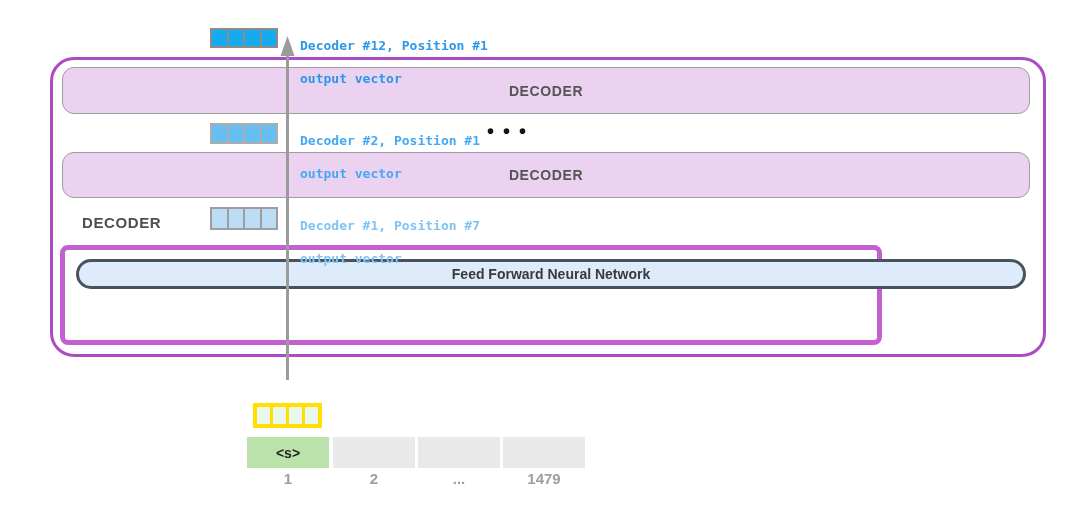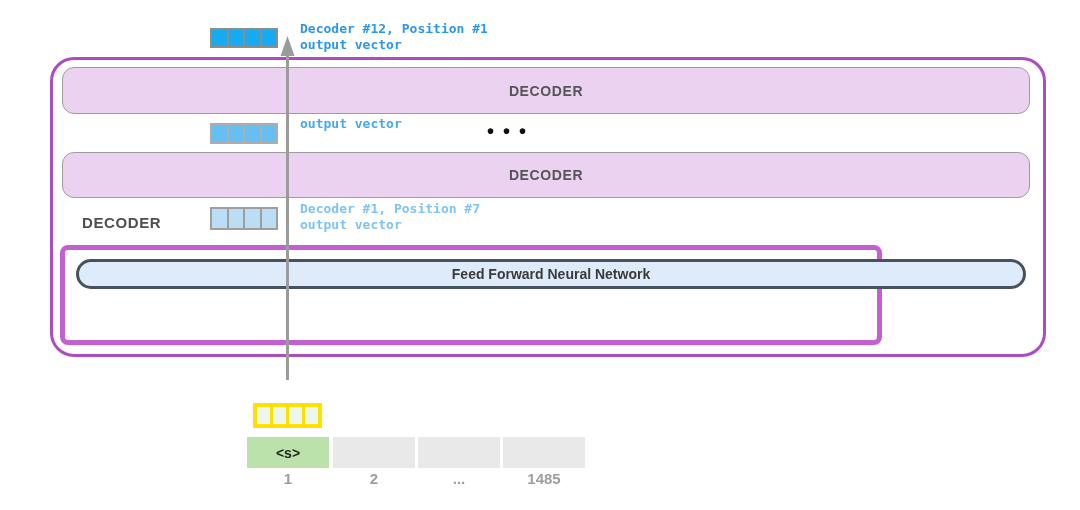--- a/index.html
+++ b/index.html
@@ -14,21 +14,21 @@
   .vec-mid { left:210px; top:123px; width:68px; height:21px; background:#ADADAD; padding:2px; gap:2px; }
   .vec-mid .cell { background:var(--vec-mid,#66BFF3); }
   .vec-low { left:210px; top:207px; width:68px; height:23px; background:#9E9E9E; padding:2px; gap:2px; }
   .vec-low .cell { background:var(--vec-low,#BBDDF6); }
   .vec-yellow { left:253px; top:403px; width:69px; height:25px; background:var(--yellow,#FFE000); padding:4px; gap:3px; }
   .vec-yellow .cell { background:var(--yellow-cell,#EDF6EC); }
 
   
   .outlabel { position:absolute; left:300px; font-family:"DejaVu Sans Mono", monospace;
               font-size:13px; line-height:16px; font-weight:bold; }
-  .outlabel div { white-space:pre; }
+  .outlabel div { white-space:pre;margin-top:17px; }
   .outlabel.l-top { top:21px;  color:var(--label-top,#2B97E8); }
   .outlabel.l-mid { top:116px; color:var(--label-mid,#45A8F2); }
   .outlabel.l-low { top:201px; color:var(--label-low,#7EC3F4); }
 
   
   .outer-box { position:absolute; left:50px; top:57px; width:996px; height:300px;
                border:3px solid var(--outer-border,#AC4CC3); border-radius:24px;
                background:#fff; box-sizing:border-box; }
   .decoder-box { position:absolute; left:62px; width:968px; box-sizing:border-box;
                  background:var(--decoder-fill,#EBD2F1); border:1.5px solid var(--decoder-border,#9E9E9E);
@@ -108,20 +108,21 @@
       <div class="cell"></div>
     <div class="cell"></div>
       <div class="cell"></div>
   </div>
 
   <div class="outlabel l-top">
     <div>Decoder #12, Position #1</div>
     <div>output vector</div>
   </div>
   <div class="outlabel l-mid">
+    <div>Decoder #2, Position #1</div>
     <div>output vector</div>
   </div>
   <div class="outlabel l-low">
     <div>Decoder #1, Position #7</div>
     <div>output vector</div>
   </div>
 
   <svg class="arrow-svg" width="1080" height="510" viewBox="0 0 1080 510">
     <line x1="287.5" y1="380" x2="287.5" y2="52" stroke="#9B9B9B" stroke-width="3"></line>
     <polygon points="287.5,36 280.5,56 294.5,56" fill="#9B9B9B"></polygon>
@@ -137,15 +138,15 @@
   <div class="token-cell tok-0">
     <span>&lt;s&gt;</span>
   </div>
   <div class="token-cell tok-1"></div>
   <div class="token-cell tok-2"></div>
   <div class="token-cell tok-3"></div>
 
   <div class="pos-label pos-0">1</div>
   <div class="pos-label pos-1">2</div>
   <div class="pos-label pos-2">...</div>
-  <div class="pos-label pos-3">1485</div>
+  <div class="pos-label pos-3">1479</div>
 
 </div>
 
 </body></html>

